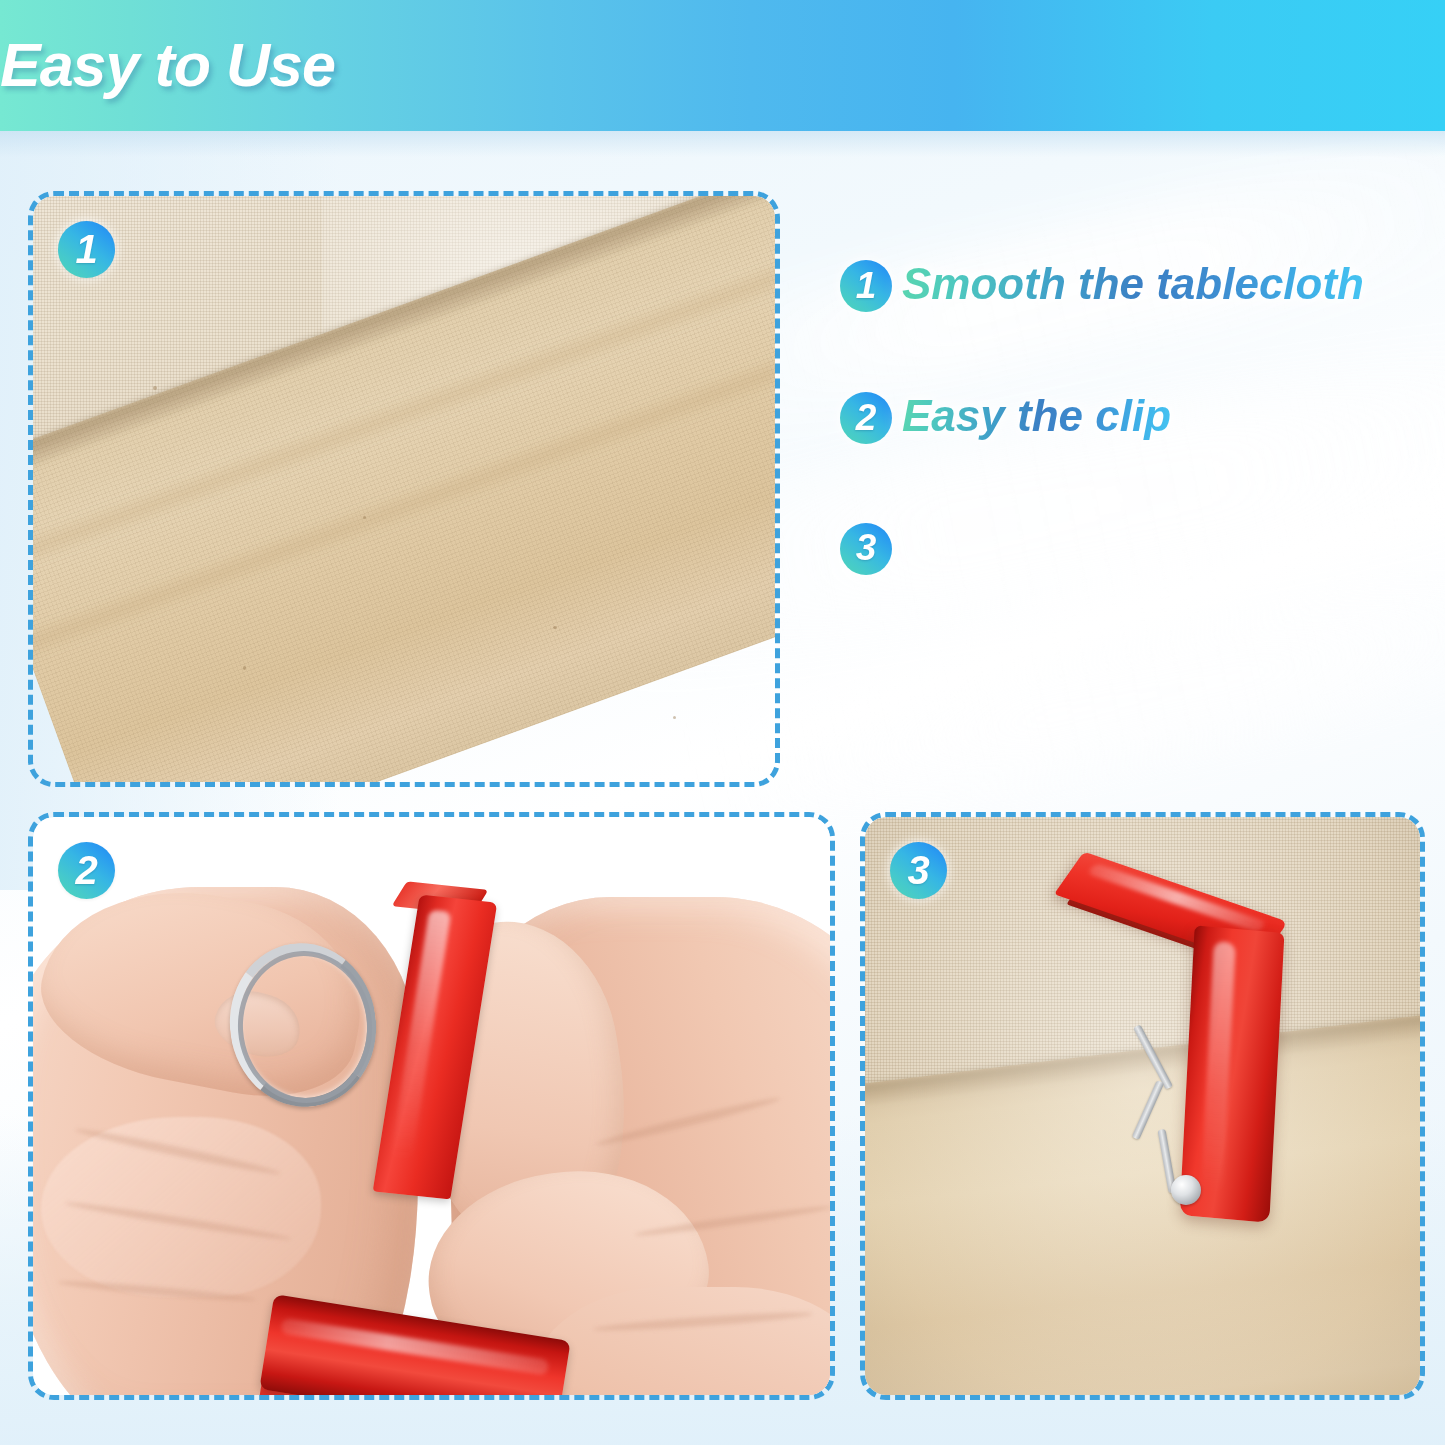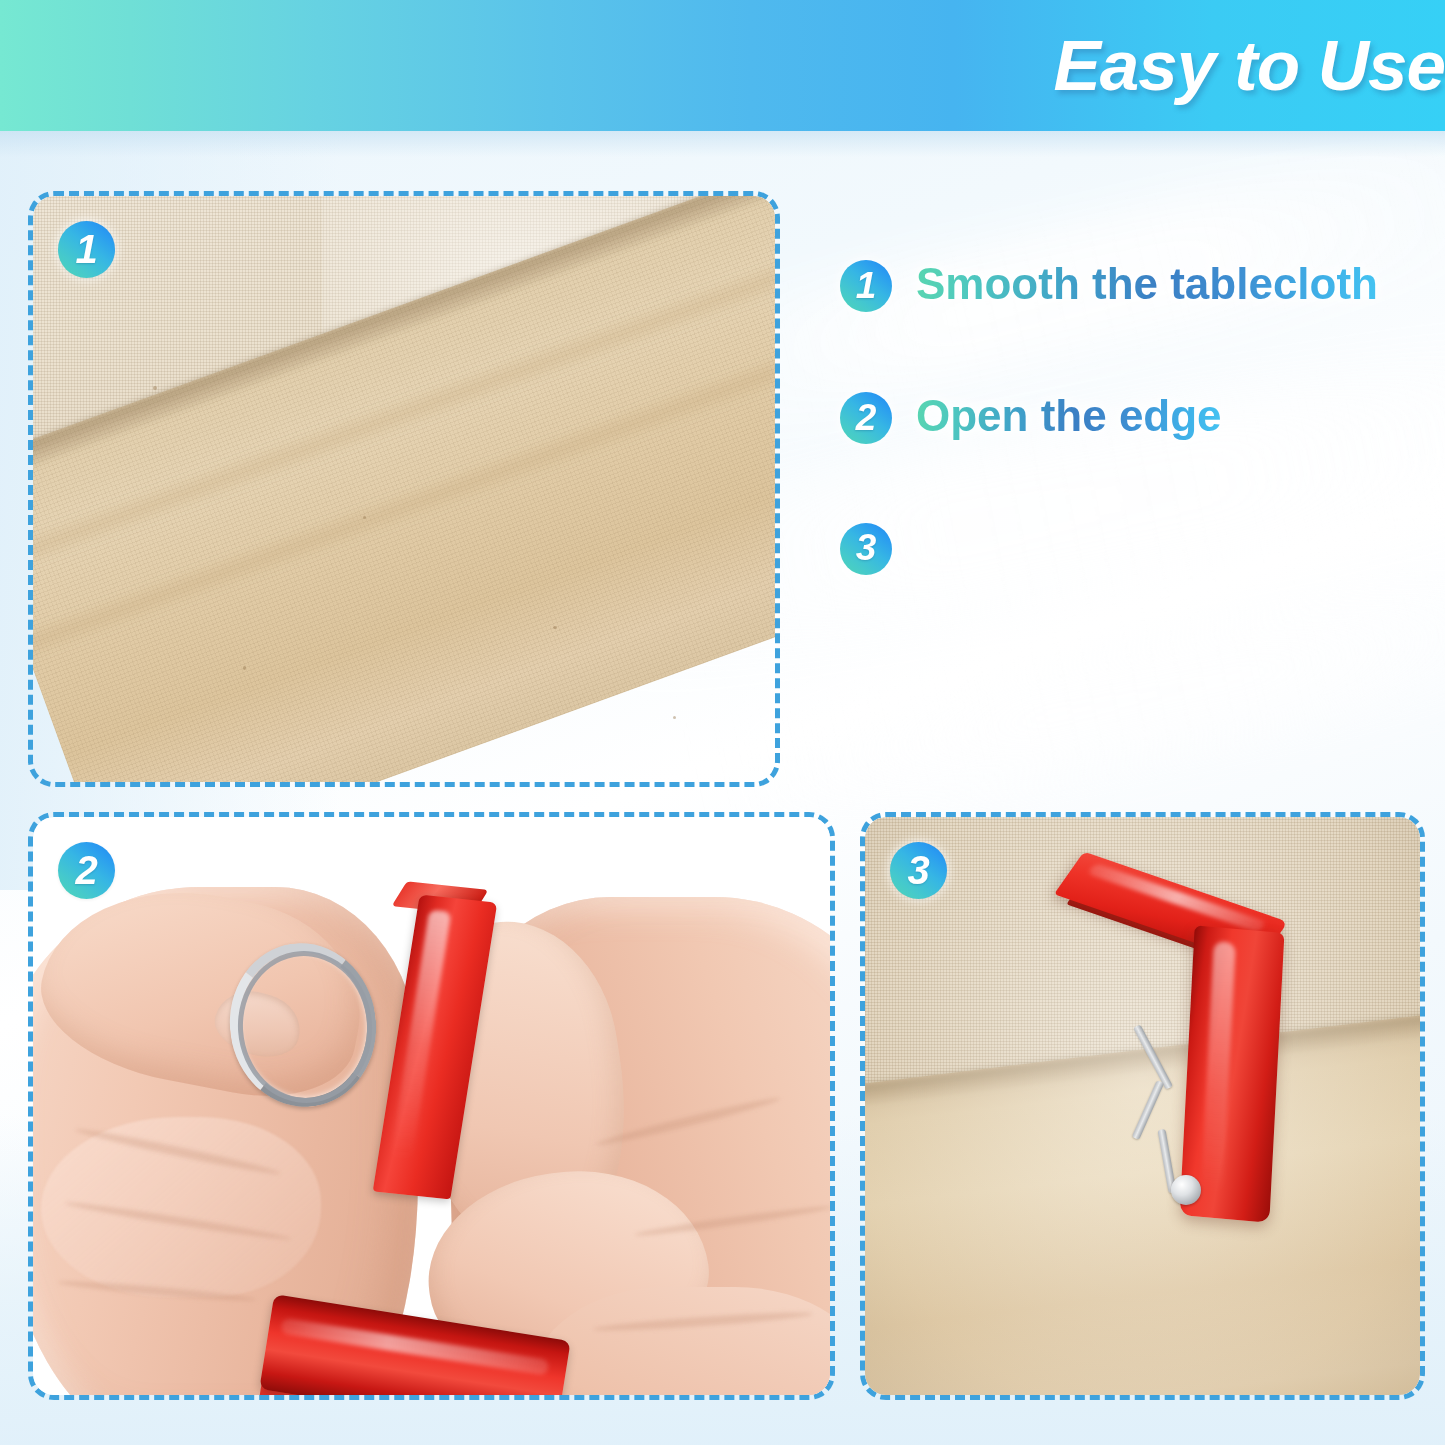--- a/index.html
+++ b/index.html
@@ -49,25 +49,25 @@
   .header {
     position: absolute;
     left: 0; top: 0;
     width: 1445px; height: 131px;
     background: linear-gradient(90deg, #76e8d2 0%, #6fdfd6 9%, #66d2e2 22%, #5ac3ea 38%, #4fb9ee 52%, #46b4f0 66%, #3bcbf4 84%, #36d0f6 100%);
   }
   .header-title {
     position: absolute;
     left: 0; top: 0;
     width: 100%;
-    text-align: right;
+    text-align: left;
     line-height: 131px;
     color: #ffffff;
     font-family: "Liberation Sans Narrow", "Liberation Sans", sans-serif;
-    font-size: 71px;
+    font-size: 61px;
     font-weight: bold;
     font-style: italic;
     letter-spacing: -1px;
     text-shadow: 3px 4px 5px rgba(40,95,150,0.30);
     white-space: nowrap;
   }
   .header-underglow {
     position: absolute;
     left: 0; top: 131px; width: 1445px; height: 26px;
     background: linear-gradient(180deg, rgba(190,220,240,0.55) 0%, rgba(255,255,255,0) 100%);
@@ -434,23 +434,24 @@
     flex: 0 0 auto;
     width: 52px; height: 52px;
     border-radius: 50%;
     background: linear-gradient(38deg, #4fd6b6 0%, #45c9cc 26%, #36b6e4 55%, #2a9bf0 80%, #1f86ef 100%);
     box-shadow: 0 0 14px rgba(255,255,255,0.95);
     margin-top: 4px;
   }
   .step-badge .badge-num { font-size: 37px; }
 
   .step-text {
-    margin-left: 24px;
+    margin-left: 10px;
     font-size: 44px;
     font-weight: bold;
+    font-style: italic;
     line-height: 1.28;
     background: linear-gradient(95deg, #59d6b0 0%, #4ec8bf 12%, #3f9fc9 34%, #3b7fc4 52%, #3e8fd2 70%, #3fb1e8 88%, #45c4f2 100%);
     -webkit-background-clip: text;
     background-clip: text;
     color: transparent;
     -webkit-text-fill-color: transparent;
     filter: drop-shadow(0 0 4px rgba(255,255,255,1)) drop-shadow(0 0 9px rgba(255,255,255,0.95));
     white-space: pre-line;
   }
 </style>
@@ -564,21 +565,21 @@
       <div class="step-badge">
         <span class="badge-num">1</span>
       </div>
       <div class="step-text">Smooth the tablecloth</div>
     </div>
 
     <div class="step-row" id="step-row-2">
       <div class="step-badge">
         <span class="badge-num">2</span>
       </div>
-      <div class="step-text">Open the edge</div>
+      <div class="step-text">Easy the clip</div>
     </div>
 
     <div class="step-row" id="step-row-3">
       <div class="step-badge">
         <span class="badge-num">3</span>
       </div>
     </div>
 
   </div>
 

